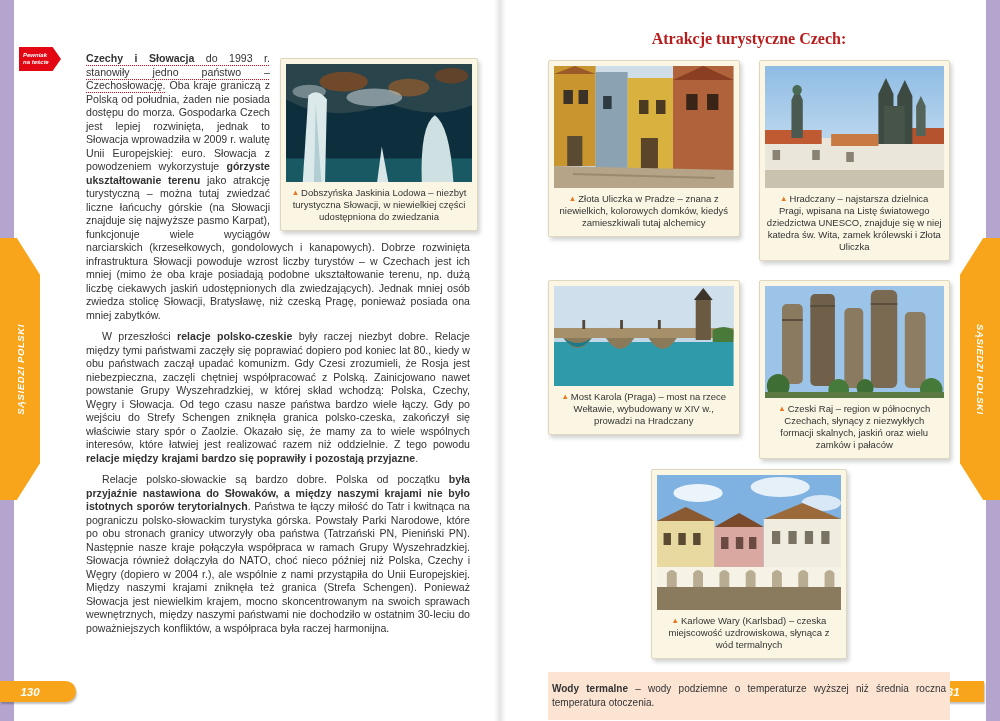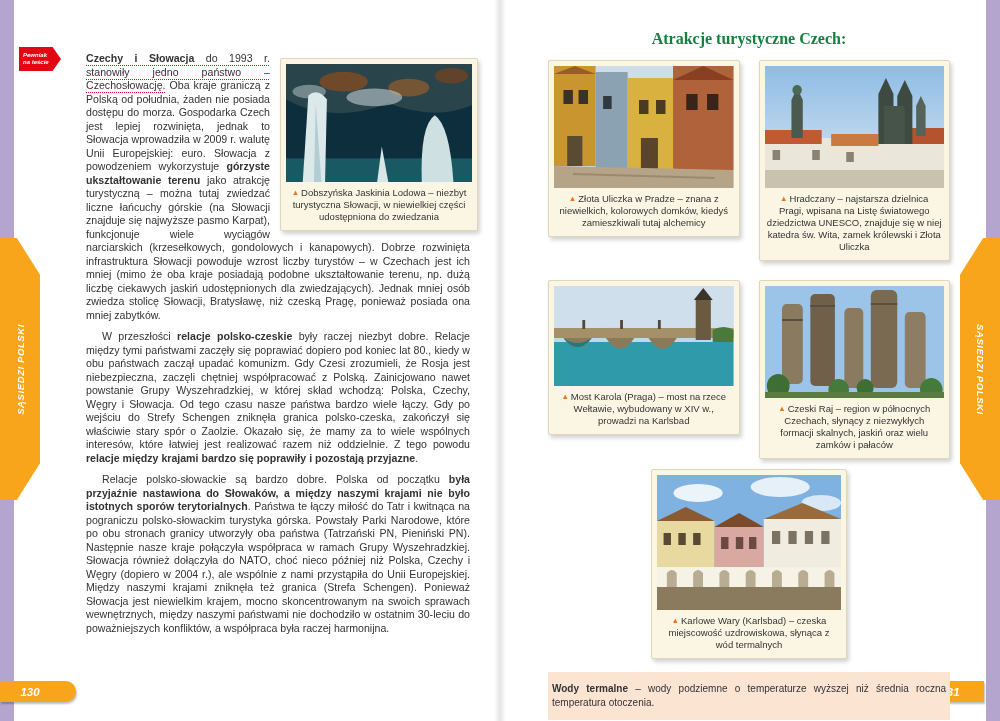--- a/index.html
+++ b/index.html
@@ -50,21 +50,21 @@
   .card { background:#faf6e3; border:1px solid #dcd7bd; border-radius:2px; padding:5px;
           box-shadow:2px 3px 4px rgba(0,0,0,0.18); }
   .card .photo { display:block; width:100%; }
   .caption { font-size:9.5px; line-height:12px; text-align:center; color:#333; margin-top:5px; padding:0 2px 2px; }
   .mark { color:#e87722; font-size:7.5px; margin-right:2px; vertical-align:1px; }
 
   .figure-float { float:right; width:198px; margin:14px 0 6px 10px; }
 
   
   .right-page { position:absolute; left:548px; top:30px; width:402px; }
-  .right-title { font-family:"Liberation Serif", serif; font-weight:bold; color:#15803d;
+  .right-title { font-family:"Liberation Serif", serif; font-weight:bold; color:#b91c1c;
                  font-size:16px; text-align:center; margin-bottom:12px; }
   .grid { display:grid; grid-template-columns:1fr 1fr; column-gap:12px; row-gap:10px; align-items:start;gap:19px; }
   .ph-122 { height:122px; } .ph-100 { height:100px; } .ph-112 { height:112px; } .ph-135 { height:135px; }
   .card-center { width:196px; margin:10px auto 0; }
 
   .infobox { margin-top:13px; background:#fce4d3; border-radius:1px; padding:10px 4px;
              font-size:10px; line-height:14px; color:#333; text-align:justify; }
 
   svg { display:block; }
 </style>
@@ -191,21 +191,21 @@
           <path d="M100,52 Q115,74 130,52 Z" fill="#8a7a5a"></path>
           <path d="M10,52 Q25,70 40,52 Q25,62 10,52 Z" fill="#1d7a88"></path>
           <rect x="150" y="14" width="16" height="40" fill="#6a5a42"></rect>
           <path d="M148,14 L158,2 L168,14 Z" fill="#3c342a"></path>
           <path d="M168,44 Q180,38 190,44 L190,56 L168,56 Z" fill="#4a7a3a"></path>
           <rect x="30" y="34" width="3" height="9" fill="#54483a"></rect>
           <rect x="70" y="34" width="3" height="9" fill="#54483a"></rect>
           <rect x="110" y="34" width="3" height="9" fill="#54483a"></rect>
         </svg>
         <div class="caption">
-          <span class="mark">▲</span><span>Most Karola (Praga) – most na rzece Wełtawie, wybudowany w XIV w., prowadzi na Karlsbad</span>
+          <span class="mark">▲</span><span>Most Karola (Praga) – most na rzece Wełtawie, wybudowany w XIV w., prowadzi na Hradczany</span>
         </div>
       </div>
 
       <div class="card">
         <svg class="photo ph-112" viewBox="0 0 190 112" preserveAspectRatio="none">
           <rect width="190" height="112" fill="#9cc4e8"></rect>
           <rect x="18" y="18" width="22" height="80" rx="5" fill="#8a7a60"></rect>
           <rect x="48" y="8" width="26" height="92" rx="5" fill="#70604a"></rect>
           <rect x="84" y="22" width="20" height="80" rx="5" fill="#8a7a60"></rect>
           <rect x="112" y="4" width="28" height="98" rx="6" fill="#7a6a52"></rect>

